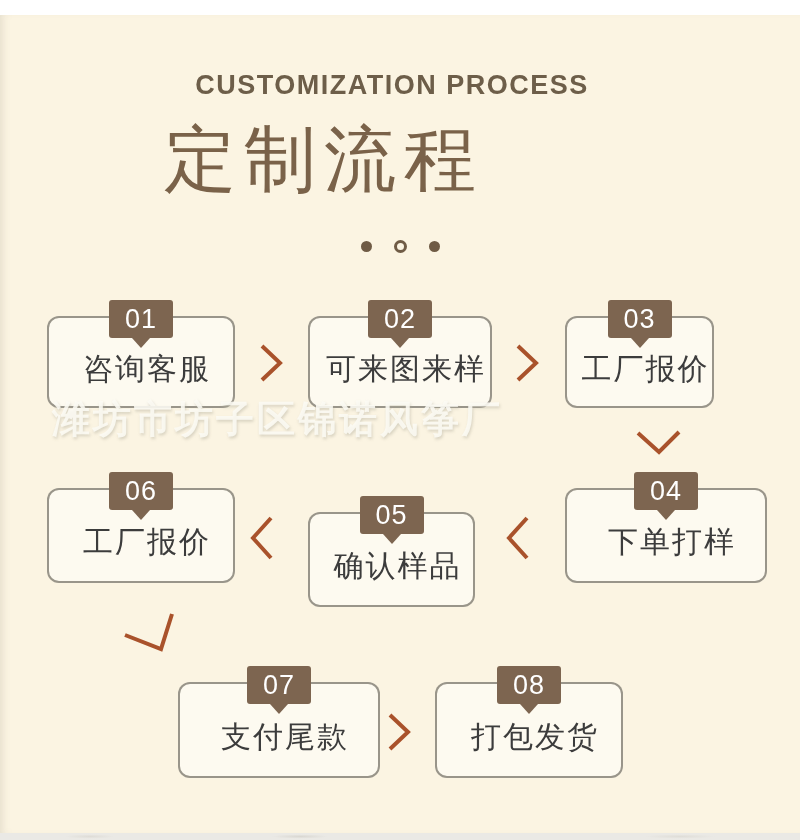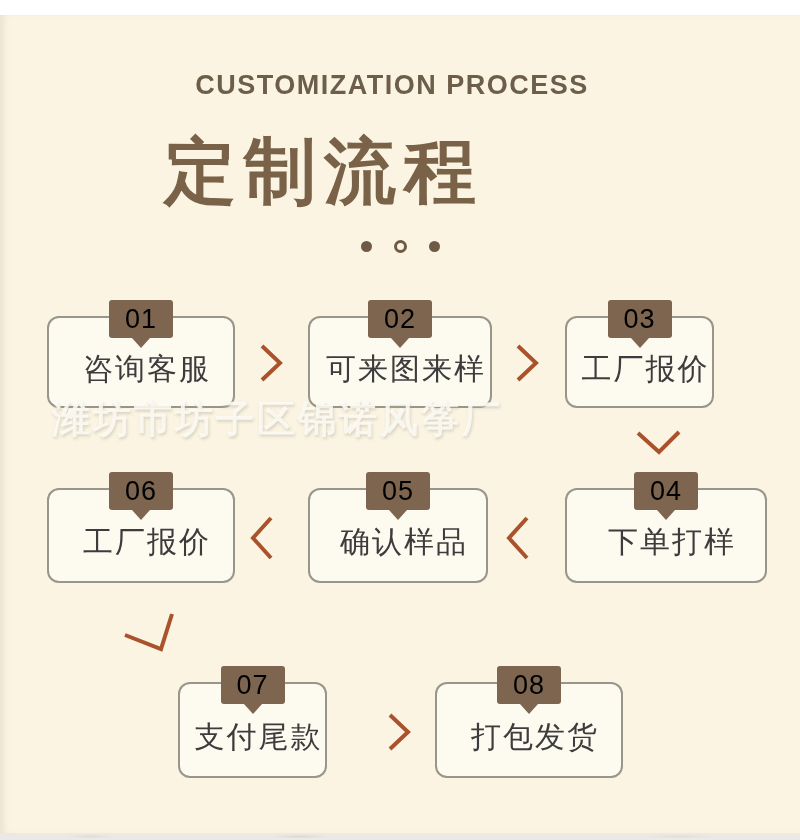--- a/index.html
+++ b/index.html
@@ -31,23 +31,23 @@
       radial-gradient(ellipse 50px 3px at 680px 50%, #dfddd7 0%, transparent 70%),
       radial-gradient(ellipse 35px 3px at 90px 50%, #dedcd6 0%, transparent 70%);
   }
   .subtitle{
     position:absolute;left:0;top:70px;width:784px;
     text-align:center;
     font-size:27px;font-weight:600;letter-spacing:1.5px;
     color:#6d5e49;
   }
   .big-title{
-    position:absolute;left:0;top:124px;width:648px;
+    position:absolute;left:0;top:112px;width:648px;
     text-align:center;
-    font-size:72px;font-weight:bold;letter-spacing:8px;
+    font-size:72px;font-weight:normal;letter-spacing:8px;
     color:#7a6249;
   }
   .dots{
     position:absolute;left:0;top:240px;width:800px;
     display:flex;justify-content:center;align-items:center;gap:22px;
   }
   .dot{width:11px;height:11px;border-radius:50%;background:#6f5b45;}
   .dot.hollow{background:transparent;border:3px solid #6f5b45;width:7px;height:7px;}
 
   .card{
@@ -60,37 +60,37 @@
     z-index:2;
   }
   .card .label{
     font-size:30px;color:#3c3c3c;letter-spacing:2px;
     font-weight:500;white-space:nowrap;margin-left:12px;
   }
   .badge{
     position:absolute;top:-18px;left:50%;transform:translateX(-50%);
     width:64px;height:38px;border-radius:3px;
     background:#7d6550;
-    color:#000000;font-size:27px;letter-spacing:1px;
+    color:#ffffff;font-size:27px;letter-spacing:1px;
     display:flex;align-items:center;justify-content:center;
     z-index:3;
   }
   .badge::after{
     content:"";position:absolute;top:100%;left:50%;transform:translateX(-50%);
     border-left:9px solid transparent;border-right:9px solid transparent;
     border-top:10px solid #7d6550;
   }
   
   .p1{left:47px; top:316px;width:188px;height:92px;}
   .p2{left:308px;top:316px;width:184px;height:92px;}
   .p3{left:565px;top:316px;width:149px;height:92px;}
   .p4{left:565px;top:488px;width:202px;height:95px;}
-  .p5{left:308px;top:488px;width:180px;height:95px;}
+  .p5{left:308px;top:512px;width:167px;height:95px;}
   .p6{left:47px; top:488px;width:188px;height:95px;}
-  .p7{left:178px;top:682px;width:149px;height:96px;}
+  .p7{left:178px;top:682px;width:202px;height:96px;}
   .p8{left:435px;top:682px;width:188px;height:96px;align-items:center;}
 
   .arrow{position:absolute;z-index:6;}
   .ar1{left:256px;top:343px;}
   .ar2{left:512px;top:343px;}
   .ad1{left:634px;top:428px;}
   .al1{left:247px;top:514px;}
   .al2{left:503px;top:514px;}
   .ad2{left:120px;top:610px;}
   .ar3{left:384px;top:712px;}

